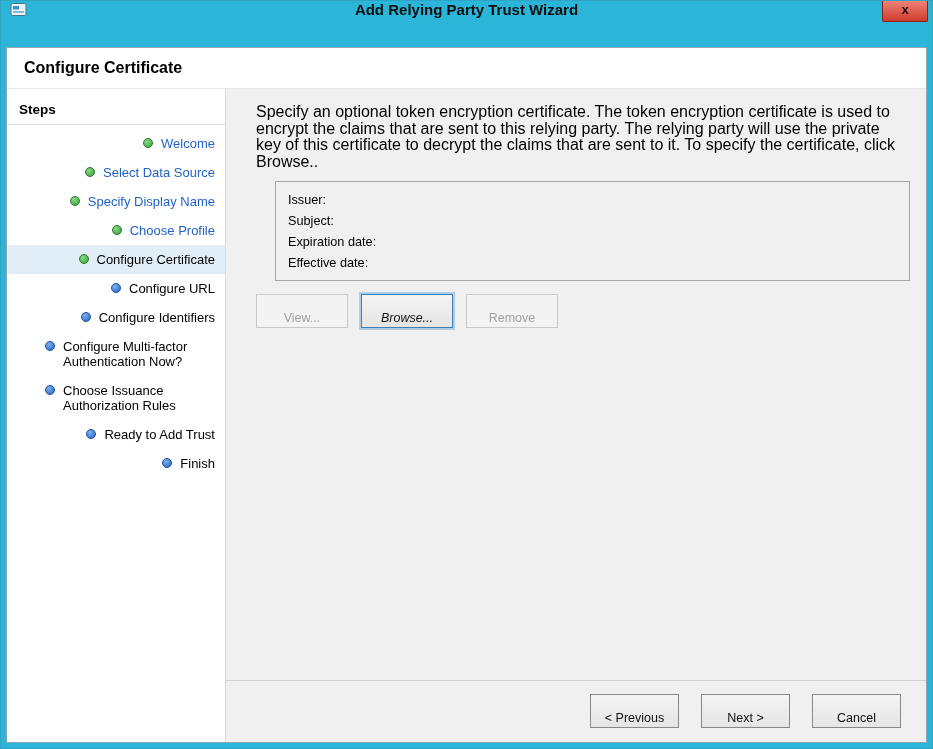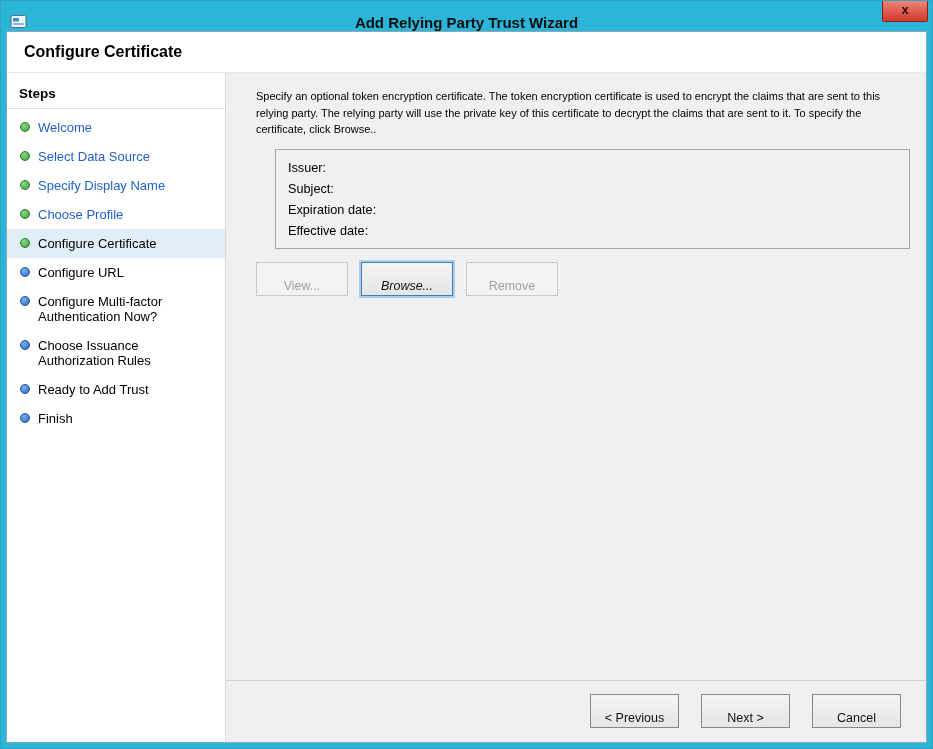--- a/index.html
+++ b/index.html
@@ -11,23 +11,23 @@
     overflow: hidden;
   }
   .window {
     position: absolute; inset: 0;
     background: var(--titlebar, #2bb5d9);
     border: 1px solid #2fa3c4;
     display: flex; flex-direction: column;
   }
   
   .titlebar {
-    height: 30px; flex: none;
+    height: 46px; flex: none;
     position: relative;
-    display: flex; align-items: flex-end;
+    display: flex; align-items: flex-start;
   }
   .app-icon { margin-left: 9px; display: inline-flex; z-index: 1; }
   .titlebar-title {
     position: absolute; left: 0; right: 0;
     text-align: center;
     font-size: 15px; font-weight: 600; color: #0d0d0d;
   }
   .close-btn {
     position: absolute; right: 4px; top: 0;
     width: 46px; height: 21px;
@@ -65,21 +65,21 @@
   }
   .steps-title {
     font-size: 13.5px; font-weight: bold; color: #000;
     padding: 8px 12px 7px 12px;
     border-bottom: 1px solid #e0e0e0;
   }
   .steps-list { margin-top: 4px; }
   .step {
     display: flex; align-items: flex-start; gap: 8px;
     padding: 7px 10px 7px 13px;
-    font-size: 13px; line-height: 15px;
+    font-size: 13px; line-height: 15px; justify-content: flex-end;
   }
   .step-label { max-width: 152px; color: #000; }
   .dot {
     width: 10px; height: 10px; border-radius: 50%;
     flex: none; margin-top: 2px;
   }
   .step.done .dot, .step.current .dot {
     background: radial-gradient(circle at 35% 30%, #8ed48a, var(--dot-done, #3aa33a));
     border: 1px solid #237c23;
   }
@@ -91,21 +91,21 @@
   .step.current { background: var(--current-step-bg, #e2eef7); }
   .step.current .step-label { color: #000; }
   
   .content {
     flex: 1; min-width: 0;
     background: var(--content-bg, #f0f0f0);
     display: flex; flex-direction: column;
     padding: 15px 30px 14px 30px;
   }
   .description {
-    font-size: 11px; line-height: 16.5px; color: #000;
+    font-size: 16px; line-height: 16.5px; color: #000;
     width: 640px; max-width: 100%;
   }
   .cert-panel {
     margin-top: 11px;
     width: 635px; max-width: 100%;
     border: 1px solid #a6a6a6;
     padding: 8px 12px 6px 12px;
     margin-left: 19px;
   }
   .cert-row { font-size: 12.7px; color: #000; padding: 3px 0 4px 0; }
@@ -185,20 +185,24 @@
             <div class="step current">
               <span class="dot"></span>
               <span class="step-label">Configure Certificate</span>
             </div>
             <div class="step todo">
               <span class="dot"></span>
               <span class="step-label">Configure URL</span>
             </div>
             <div class="step todo">
               <span class="dot"></span>
+              <span class="step-label">Configure Identifiers</span>
+            </div>
+            <div class="step todo">
+              <span class="dot"></span>
               <span class="step-label">Configure Multi-factor Authentication Now?</span>
             </div>
             <div class="step todo">
               <span class="dot"></span>
               <span class="step-label">Choose Issuance Authorization Rules</span>
             </div>
             <div class="step todo">
               <span class="dot"></span>
               <span class="step-label">Ready to Add Trust</span>
             </div>

